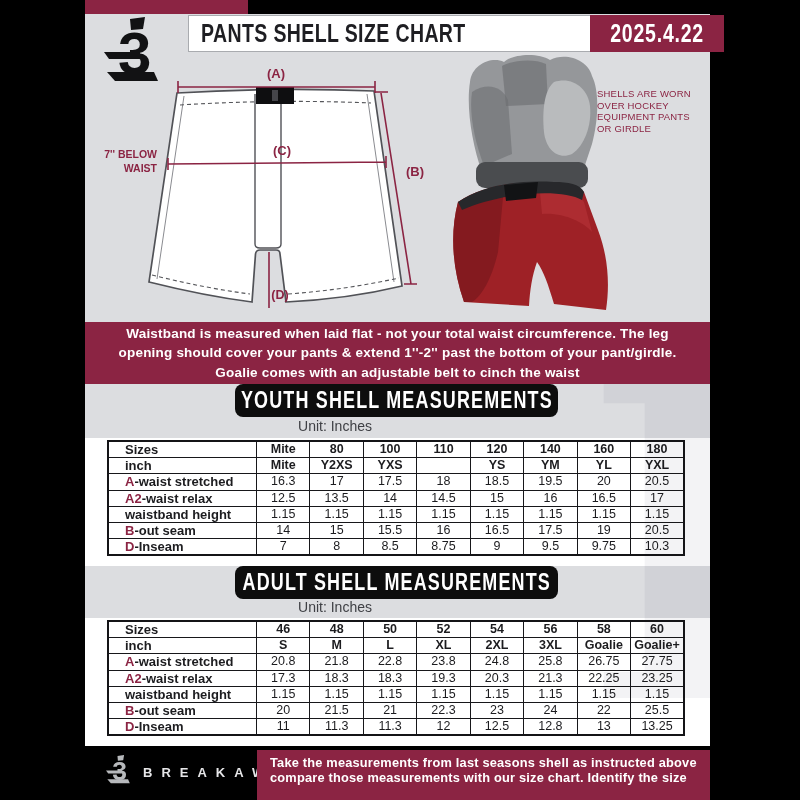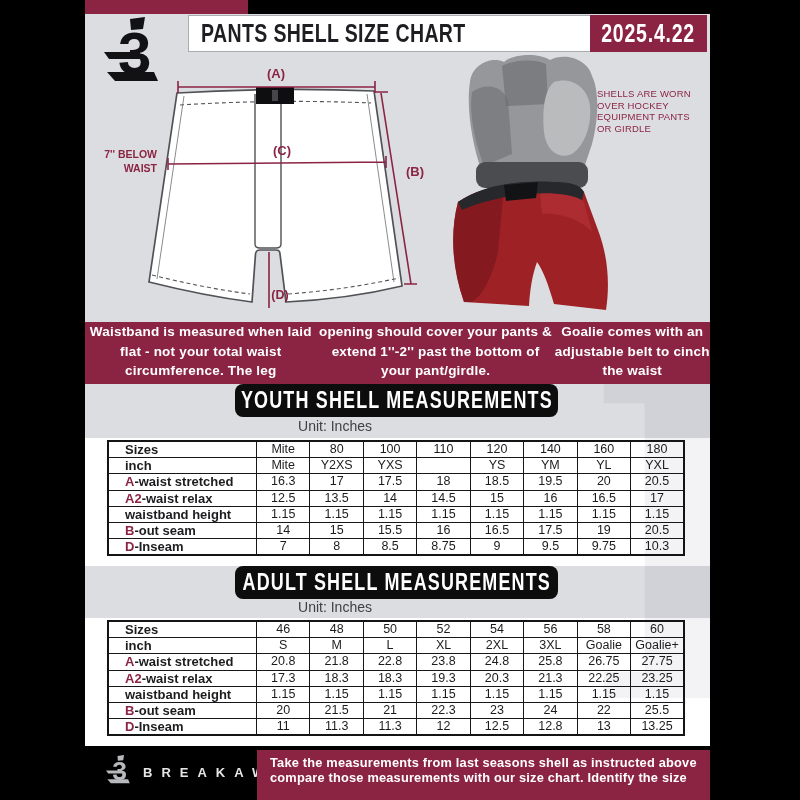--- a/index.html
+++ b/index.html
@@ -7,29 +7,29 @@
           font-family:"Liberation Sans", sans-serif;}
   .abs{position:absolute;}
   
   .topbar{left:85px;top:0;width:163px;height:14px;background:#8b2443;}
   .grayband{left:85px;top:14px;width:625px;height:308px;background:#dcdde0;}
   .titlebox{left:188px;top:15px;width:474px;height:37px;background:#fff;border:1px solid #a9abaf;
             box-sizing:border-box;display:flex;align-items:center;padding-left:12px;}
   .title{font-size:25px;font-weight:600;color:#1e1e22;letter-spacing:.5px;}
   .cond{display:inline-block;transform:scaleX(.78);transform-origin:left center;white-space:nowrap;}
   .condc{display:inline-block;transform:scaleX(.78);transform-origin:center;white-space:nowrap;}
-  .datebox{left:590px;top:15px;width:117px;height:37px;background:#8b2443;display:flex;
+  .datebox{left:590px;top:15px;width:134px;height:37px;background:#8b2443;display:flex;
            align-items:center;justify-content:center;}
   .date{font-size:25px;font-weight:bold;color:#fff;letter-spacing:1px;}
   
   .photonote{left:597px;top:88px;width:116px;color:#8b2443;font-size:9.5px;font-weight:normal;
              line-height:11.5px;letter-spacing:.2px;}
   
   .notice{left:85px;top:322px;width:625px;height:62px;background:#8b2443;color:#fff;
-          display:flex;flex-direction:row;justify-content:center;text-align:center;
+          display:flex;flex-direction:column;justify-content:center;text-align:center;
           font-size:13.5px;font-weight:bold;line-height:19.5px;letter-spacing:.2px;}
   
   .ygray{left:85px;top:384px;width:625px;height:54px;background:#dcdde0;}
   .agray{left:85px;top:566px;width:625px;height:52px;background:#dcdde0;}
   .ywhite{left:85px;top:438px;width:625px;height:128px;background:#fff;}
   .awhite{left:85px;top:618px;width:625px;height:128px;background:#fff;}
   .banner{width:323px;height:33px;background:#0d0d0d;border-radius:8px;display:flex;
           align-items:center;justify-content:center;z-index:3;}
   .banner span{color:#fff;font-size:23px;font-weight:bold;letter-spacing:1.5px;}
   .ybanner{left:235px;top:384px;}
@@ -37,21 +37,21 @@
   .unit{left:85px;width:500px;text-align:center;color:#3f4045;font-size:14px;z-index:3;}
   .yunit{top:418px;} .aunit{top:599px;}
   
   table.size{position:absolute;left:107px;width:578px;border-collapse:collapse;table-layout:fixed;
              z-index:4;background:transparent;}
   .ytable{top:440px;} .atable{top:620px;}
   table.size td{border:1.5px solid #17171a;height:15.2px;line-height:15px;padding:0;text-align:center;
                 font-size:12.5px;color:#1c1c1f;background:transparent;}
   table.size{border:2.5px solid #141417;}
   table.size td.lbl{width:131px;text-align:left;padding-left:16px;font-weight:bold;font-size:13px;}
-  table.size td.hdr{font-weight:normal;margin-top:28px;}
+  table.size td.hdr{font-weight:bold;margin-top:28px;}
   table.size .pfx{color:#8b2443;font-weight:bold;}
   
   .wmclip{left:85px;top:384px;width:625px;height:362px;overflow:hidden;z-index:1;}
   .wm{position:absolute;left:498px;top:-60px;font-family:"DejaVu Serif",serif;font-weight:bold;
       font-size:440px;color:rgba(25,25,55,0.05);line-height:1;}
   
   .footlogo{left:106px;top:753px;}
   .wordmark{left:143px;top:765px;color:#e6e6e8;font-size:13px;font-weight:600;letter-spacing:9px;}
   .footnote{left:257px;top:750px;width:453px;height:50px;background:#8b2443;box-sizing:border-box;
             padding:5px 0 12px 13px;color:#fff;font-size:12.8px;font-weight:bold;line-height:15.3px;

